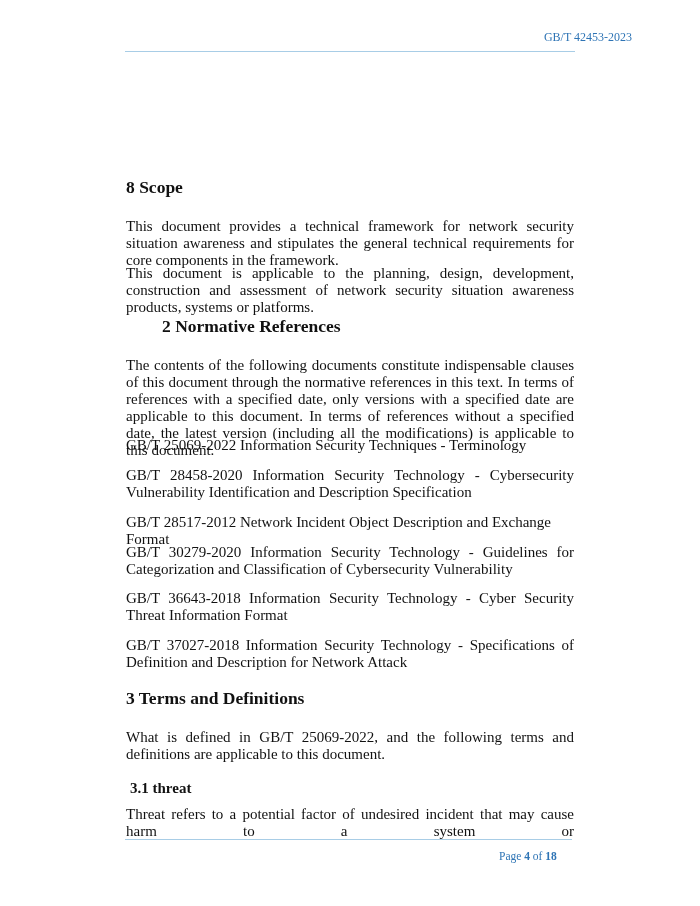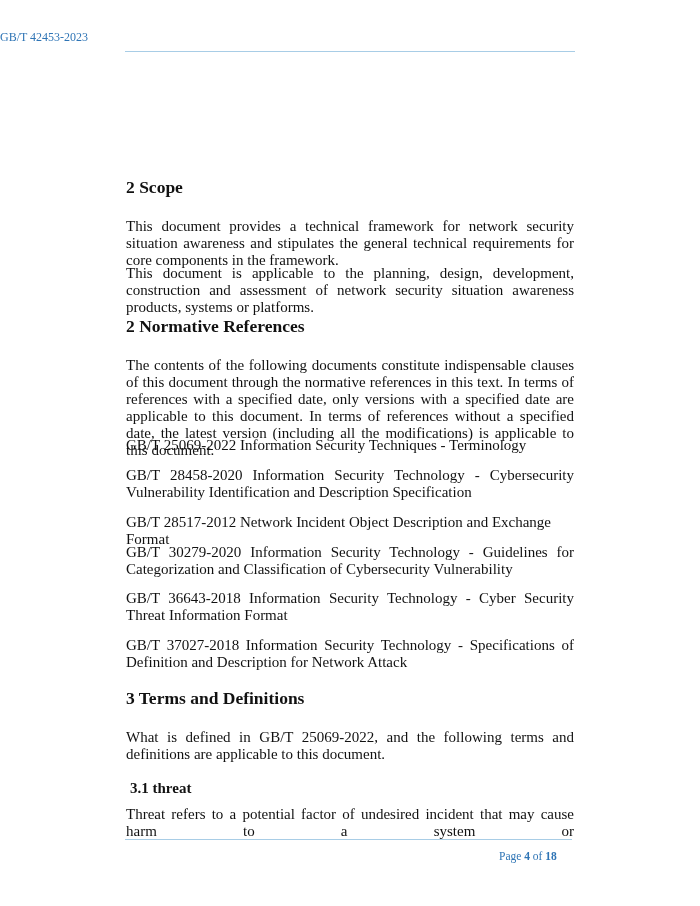--- a/index.html
+++ b/index.html
@@ -1,19 +1,19 @@
 <!DOCTYPE html>
 <html><head>
 <meta charset="utf-8">
 <style>
   html, body { margin: 0; padding: 0; background: #ffffff; }
   body { width: 700px; height: 906px; position: relative; overflow: hidden;
          font-family: "Liberation Serif", serif; color: #111; }
   .page { position: absolute; left: 0; top: 0; width: 700px; height: 906px; }
-  .header-text { position: absolute; top: 30px; left: 0; width: 632px; text-align: left;
+  .header-text { position: absolute; top: 30px; left: 0; width: 632px; text-align: right;
                  font-size: 12px; color: #2e74b5; }
   .header-rule { position: absolute; top: 51px; left: 125px; width: 450px; height: 1px; background: #a8cde6; }
   .content { position: absolute; left: 126px; width: 448px; top: 0; }
   .title { position: absolute; left: 0; width: 448px; text-align: center; font-weight: bold;
            font-size: 17.5px; line-height: 36px; top: 71px; }
   h2 { position: absolute; left: 0; margin: 0; font-size: 17.5px; font-weight: bold; }
   h3 { position: absolute; left: 0; margin: 4px; font-size: 15px; font-weight: bold; }
   p { position: absolute; left: 0; width: 448px; margin: 0; font-size: 15px; line-height: 17px;
       text-align: justify; text-align-last: auto; }
   p.single { text-align: left; }
@@ -27,25 +27,25 @@
 <body>
 
 <div class="page">
   <div class="header-text">GB/T 42453-2023</div>
   <div class="header-rule"></div>
 
   <div class="content">
     <div class="title">
     </div>
 
-    <h2 style="top:177px;">2 Scope</h2>
+    <h2 style="top:177px;">8 Scope</h2>
     <p style="top:218px;">This document provides a technical framework for network security situation awareness and stipulates the general technical requirements for core components in the framework.</p>
     <p style="top:265px;">This document is applicable to the planning, design, development, construction and assessment of network security situation awareness products, systems or platforms.</p>
 
-    <h2 style="top:316px;">2 Normative References</h2>
+    <h2 style="top:316px;margin-left:36px;">2 Normative References</h2>
     <p style="top:357px;">The contents of the following documents constitute indispensable clauses of this document through the normative references in this text. In terms of references with a specified date, only versions with a specified date are applicable to this document. In terms of references without a specified date, the latest version (including all the modifications) is applicable to this document.</p>
     <p class="single" style="top:437px;">GB/T 25069-2022 Information Security Techniques - Terminology</p>
     <p style="top:467px;">GB/T 28458-2020 Information Security Technology - Cybersecurity Vulnerability Identification and Description Specification</p>
     <p class="single" style="top:514px;">GB/T 28517-2012 Network Incident Object Description and Exchange Format</p>
     <p style="top:544px;">GB/T 30279-2020 Information Security Technology - Guidelines for Categorization and Classification of Cybersecurity Vulnerability</p>
     <p style="top:590px;">GB/T 36643-2018 Information Security Technology - Cyber Security Threat Information Format</p>
     <p style="top:637px;">GB/T 37027-2018 Information Security Technology - Specifications of Definition and Description for Network Attack</p>
 
     <h2 style="top:688px;">3 Terms and Definitions</h2>
     <p style="top:729px;">What is defined in GB/T 25069-2022, and the following terms and definitions are applicable to this document.</p>

